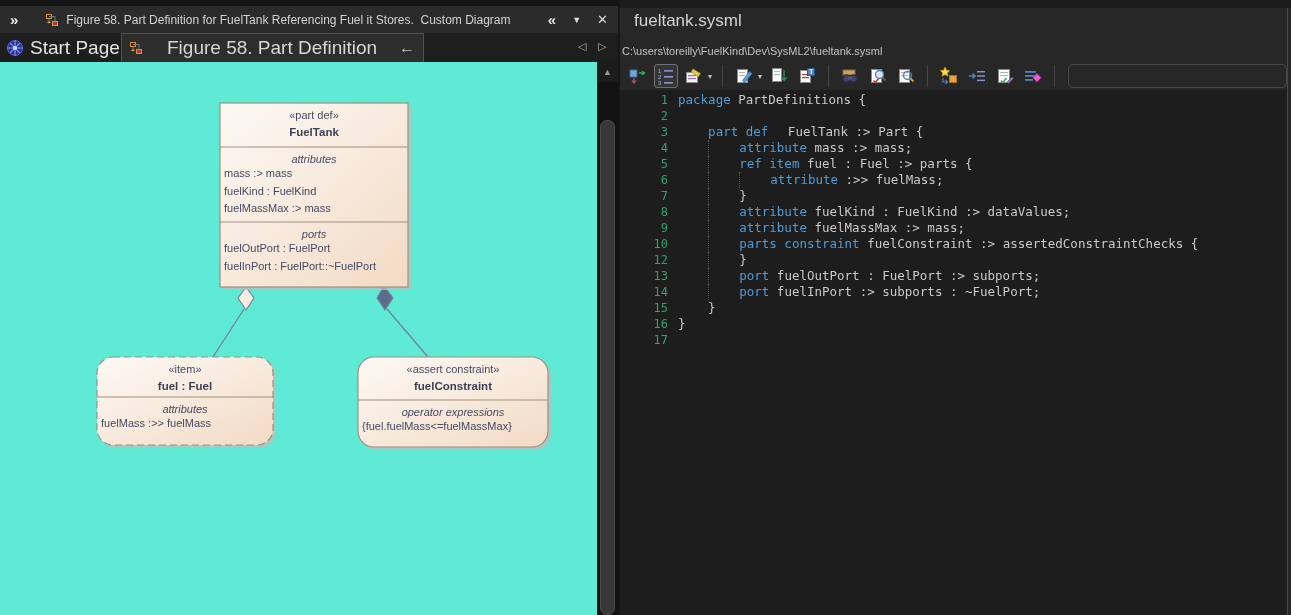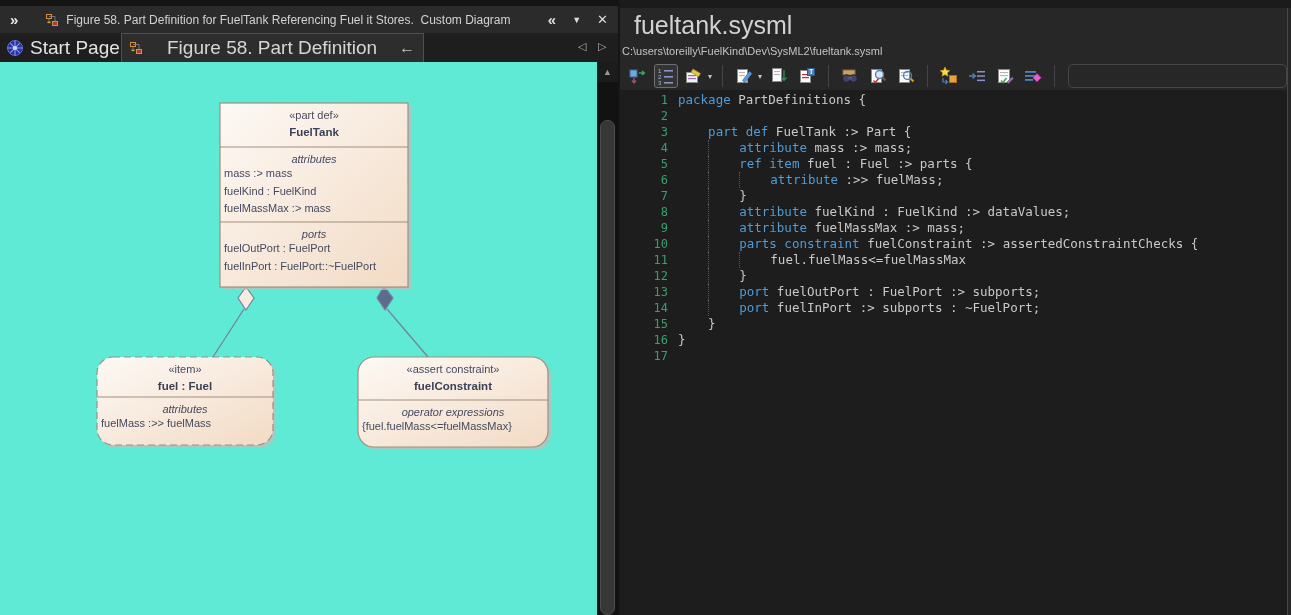--- a/index.html
+++ b/index.html
@@ -40,21 +40,21 @@
 
   #vscroll { position:absolute; left:597px; top:62px; width:21px; height:553px; background:#121212; }
   #vscroll-up { position:absolute; left:0; top:0; width:21px; height:20px; background:#1c1c1c;
                 color:#9a9a9a; font-size:9px; text-align:center; line-height:20px; cursor:pointer; }
   #vscroll-thumb { position:absolute; left:3px; top:58px; width:15px; height:495px;
                    background:#373737; border:1px solid #4c4c4c; border-radius:7px; cursor:pointer; }
 
   
   #right { position:absolute; left:620px; top:0; width:671px; height:615px; background:#272727; }
   #right-top-strip { position:absolute; left:0; top:0; width:671px; height:8px; background:#1b1b1b; }
-  #file-title { position:absolute; left:14px; top:11px; color:#d2d2d2; font-size:25px; }
+  #file-title { position:absolute; left:14px; top:11px; color:#d2d2d2; font-size:17px; }
   #file-path { position:absolute; left:2px; top:45px; color:#c3c3c3; font-size:11px; }
   #ed-toolbar { position:absolute; left:4px; top:62px; width:663px; height:28px;
                 display:flex; align-items:center; }
   .tb-icon { width:24px; height:24px; display:flex; align-items:center; justify-content:center;
              margin:0 2px; border-radius:3px; cursor:pointer; }
   .tb-icon.active { border:1px solid #6f6f6f; background:#343434; }
   .tb-caret { color:#c4c4c4; font-size:8px; margin:0 3px 0 0; cursor:pointer; }
   .tb-sep { width:1px; height:22px; background:#454545; margin:0 7px; }
   #tb-tail-field { flex:1; height:24px; border:1px solid #474747; border-radius:5px;
                    margin-left:6px; }
@@ -298,29 +298,28 @@
             <rect x="2" y="13" width="8" height="1.8" fill="#4f81bd"></rect>
             <path d="M14 7.5 l4.2 4.2 -4.2 4.2 -4.2-4.2 z" fill="#ea5fd0" stroke="#a3279a" stroke-width="0.8"></path>
           </svg>
         </div>
         <div class="tb-sep"></div>
         <div id="tb-tail-field"></div>
       </div>
     <div id="code-area">
         <div class="code-line"><span class="ln" style="color: rgb(53, 160, 110);">1</span><span><span style="color: rgb(79, 156, 214);">package</span><span style="color: rgb(201, 201, 201);"> PartDefinitions {</span></span></div>
         <div class="code-line"><span class="ln" style="color: rgb(53, 160, 110);">2</span><span></span></div>
-        <div class="code-line"><span class="ln" style="color: rgb(53, 160, 110);">3</span><span><span class="chunk">    </span><span style="color: rgb(79, 156, 214);">part def</span><span style="color: rgb(201, 201, 201);"> FuelTank :&gt; Part {</span></span></div>
+        <div class="code-line"><span class="ln" style="color: rgb(53, 160, 110);">3</span><span><span class="chunk">    </span><span style="color: rgb(79, 156, 214);">part def</span><span style="color: rgb(201, 201, 201); margin-left: 12px;"> FuelTank :&gt; Part {</span></span></div>
         <div class="code-line"><span class="ln" style="color: rgb(53, 160, 110);">4</span><span><span class="chunk">    </span><span class="chunk guide">    </span><span style="color: rgb(79, 156, 214);">attribute</span><span style="color: rgb(201, 201, 201);"> mass :&gt; mass;</span></span></div>
         <div class="code-line"><span class="ln" style="color: rgb(53, 160, 110);">5</span><span><span class="chunk">    </span><span class="chunk guide">    </span><span style="color: rgb(79, 156, 214);">ref item</span><span style="color: rgb(201, 201, 201);"> fuel : Fuel :&gt; parts {</span></span></div>
         <div class="code-line"><span class="ln" style="color: rgb(53, 160, 110);">6</span><span><span class="chunk">    </span><span class="chunk guide">    </span><span class="chunk guide">    </span><span style="color: rgb(79, 156, 214);">attribute</span><span style="color: rgb(201, 201, 201);"> :&gt;&gt; fuelMass;</span></span></div>
         <div class="code-line"><span class="ln" style="color: rgb(53, 160, 110);">7</span><span><span class="chunk">    </span><span class="chunk guide">    </span><span style="color: rgb(201, 201, 201);">}</span></span></div>
         <div class="code-line"><span class="ln" style="color: rgb(53, 160, 110);">8</span><span><span class="chunk">    </span><span class="chunk guide">    </span><span style="color: rgb(79, 156, 214);">attribute</span><span style="color: rgb(201, 201, 201);"> fuelKind : FuelKind :&gt; dataValues;</span></span></div>
         <div class="code-line"><span class="ln" style="color: rgb(53, 160, 110);">9</span><span><span class="chunk">    </span><span class="chunk guide">    </span><span style="color: rgb(79, 156, 214);">attribute</span><span style="color: rgb(201, 201, 201);"> fuelMassMax :&gt; mass;</span></span></div>
         <div class="code-line"><span class="ln" style="color: rgb(53, 160, 110);">10</span><span><span class="chunk">    </span><span class="chunk guide">    </span><span style="color: rgb(79, 156, 214);">parts constraint</span><span style="color: rgb(201, 201, 201);"> fuelConstraint :&gt; assertedConstraintChecks {</span></span></div>
-        <div class="code-line"><span class="ln" style="color: rgb(53, 160, 110);">11</span><span><span class="chunk">    </span><span class="chunk guide">    </span><span class="chunk guide">    </span><span style="color: rgb(201, 201, 201);">fuel.fuelMass&lt;=fuelMassMax</span></span></div>
         <div class="code-line"><span class="ln" style="color: rgb(53, 160, 110);">12</span><span><span class="chunk">    </span><span class="chunk guide">    </span><span style="color: rgb(201, 201, 201);">}</span></span></div>
         <div class="code-line"><span class="ln" style="color: rgb(53, 160, 110);">13</span><span><span class="chunk">    </span><span class="chunk guide">    </span><span style="color: rgb(79, 156, 214);">port</span><span style="color: rgb(201, 201, 201);"> fuelOutPort : FuelPort :&gt; subports;</span></span></div>
         <div class="code-line"><span class="ln" style="color: rgb(53, 160, 110);">14</span><span><span class="chunk">    </span><span class="chunk guide">    </span><span style="color: rgb(79, 156, 214);">port</span><span style="color: rgb(201, 201, 201);"> fuelInPort :&gt; subports : ~FuelPort;</span></span></div>
         <div class="code-line"><span class="ln" style="color: rgb(53, 160, 110);">15</span><span><span class="chunk">    </span><span style="color: rgb(201, 201, 201);">}</span></span></div>
         <div class="code-line"><span class="ln" style="color: rgb(53, 160, 110);">16</span><span><span style="color: rgb(201, 201, 201);">}</span></span></div>
         <div class="code-line"><span class="ln" style="color: rgb(53, 160, 110);">17</span><span></span></div>
       </div>
     <div id="right-edge-line"></div>
   </div>
 

